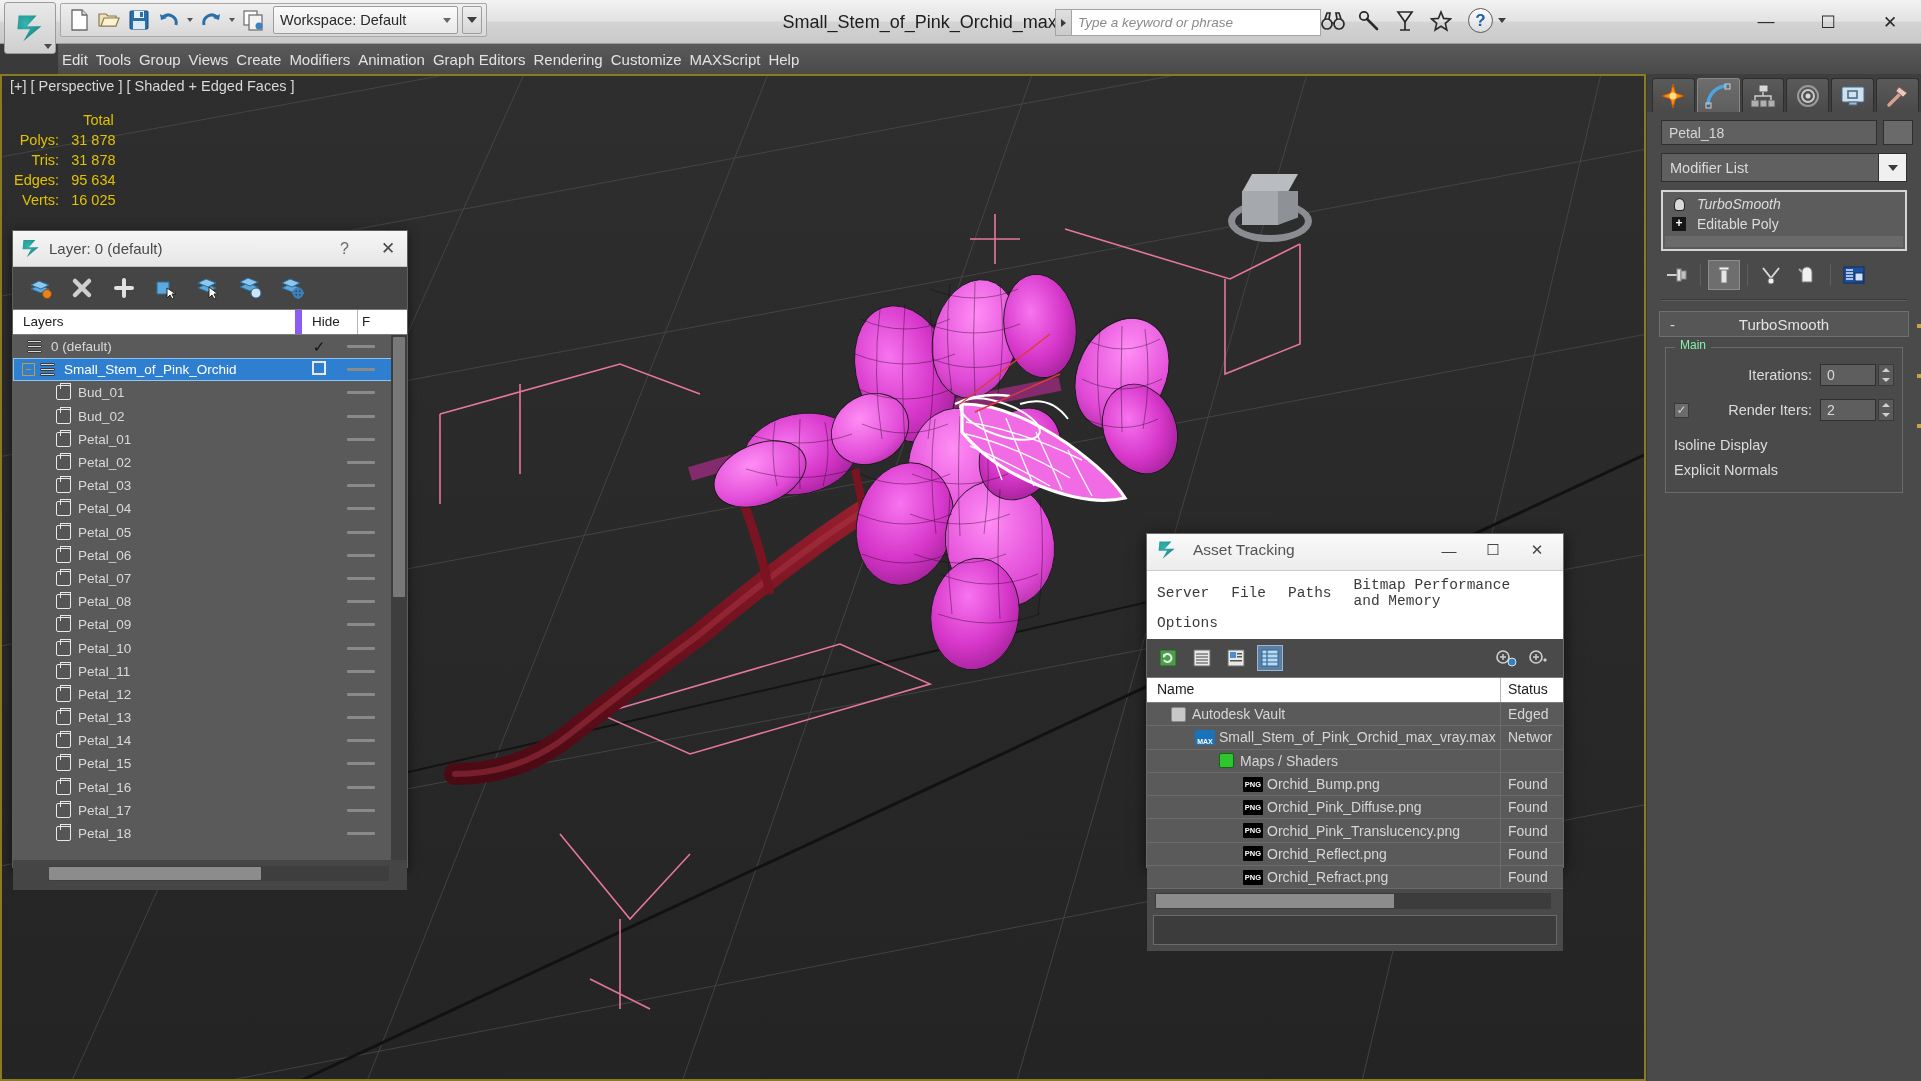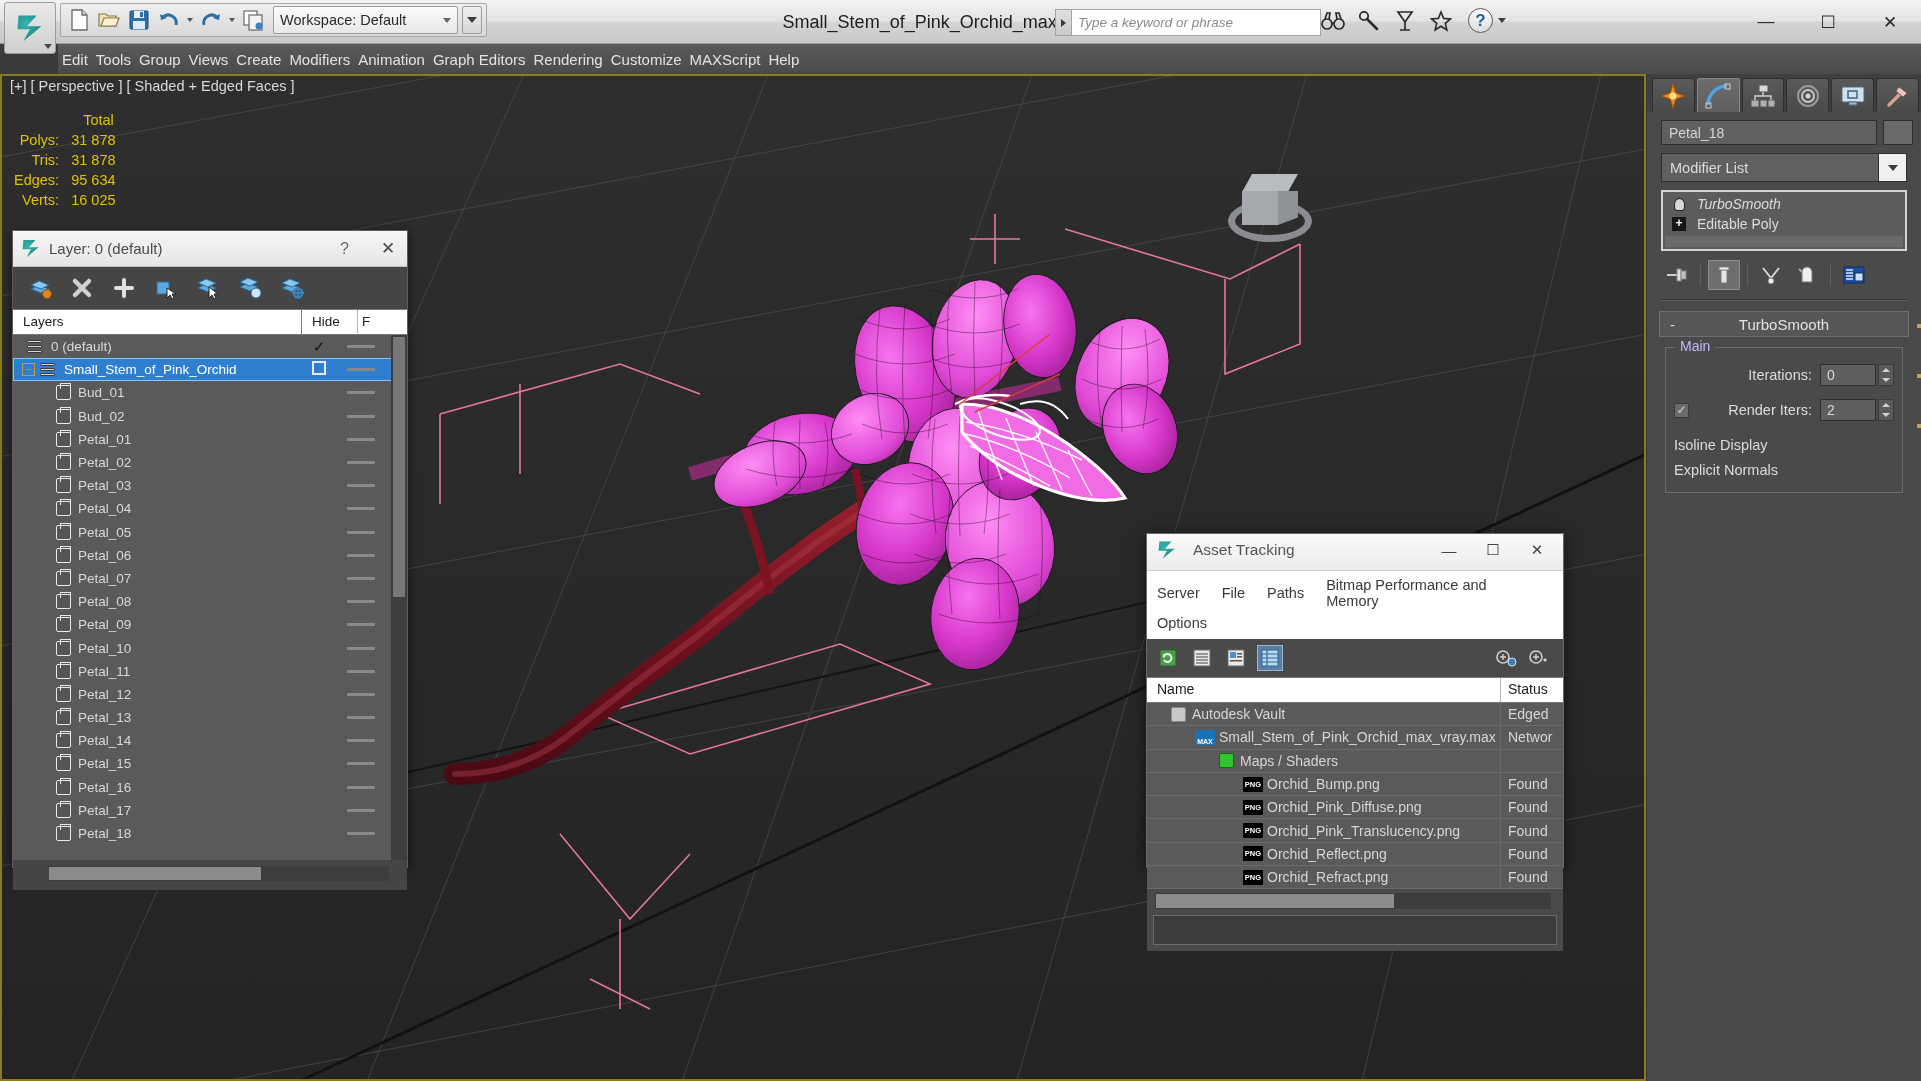--- a/index.html
+++ b/index.html
@@ -158,21 +158,21 @@
   .ldtitle .q { font-size:16px; color:#6a6a6a; margin-right:28px; }
   .ldtitle .x { font-size:17px; color:#4a4a4a; width:22px;text-align:center; }
 
   .ldtoolbar { height:42px; background:#454545; display:flex; align-items:center; padding:0 14px; gap:16px; }
   .ldbtn { width:26px;height:26px; display:flex;align-items:center;justify-content:center; }
 
   .ldhead {
     display:flex; height:26px; background:#ffffff; border-top:1px solid #7a7a7a;
     border-bottom:1px solid #7a7a7a; font-size:13.5px; color:#202020;
   }
-  .ldhead .c1 { width:289px; padding:4px 0 0 10px; border-right:1px solid #8b5cf6; }
+  .ldhead .c1 { width:289px; padding:4px 0 0 10px; border-right:7px solid #8b5cf6; }
   .ldhead .c2 { width:56px; padding:4px 15px 0 10px; border-right:1px solid #b5b5b5; }
   .ldhead .c3 { width:26px; padding:4px 0 0 4px; }
 
   .ldlist { position:relative; height:525px; overflow:hidden; background:#5a5a5a; }
   .ldrow { display:flex; align-items:center; height:23.2px; font-size:13.5px; color:#d9d9d9; }
   .ldrow.sel { background:#2f7fd1; color:#ffffff; outline:1px solid #8fc4f0; outline-offset:-1px; }
   .ldrow .name { flex:1; display:flex; align-items:center; }
   .ldrow .expander {
     width:13px;height:13px;border:1px solid #c79b3a; color:#c79b3a; font-size:11px;
     line-height:10px; text-align:center; margin-left:9px; margin-right:5px; background:transparent;
@@ -206,21 +206,21 @@
     background:#4a4a4a; border:1px solid #6a6a6a;
     box-shadow: 0 3px 14px rgba(0,0,0,.6);
   }
   .atitle {
     height:37px; background:linear-gradient(to bottom,#fafafa,#ececec);
     display:flex;align-items:center;padding:0 4px 4px 10px; border-bottom:1px solid #cccccc;
   }
   .atitle .t { font-size:15.5px;color:#555; flex:1; margin-left:8px;}
   .awinbtn { width:44px;height:36px;display:flex;align-items:center;justify-content:center;color:#444;font-size:15px;}
 
-  .amenu { background:#ffffff; padding: 3px 0 5px 0; }
+  .amenu { background:#ffffff; padding: 3px 0 5px 0; font-family: Liberation Mono, monospace; }
   .amenurow { display:flex; align-items:center; padding-left:10px; }
   .amenuitem { font-size:14.5px; color:#3a3a3a; padding: 3px 10px 3px 0; margin-right:12px; }
 
   .atoolbar { height:38px; background:#4a4a4a; display:flex; align-items:center; padding:0 8px; gap:8px; position:relative;}
   .atbtn{width:26px;height:26px;display:flex;align-items:center;justify-content:center;border:1px solid transparent;}
   .atbtn.active{background:#5f7da0;border-color:#90b8d8;}
 
   .ahead { display:flex; height:26px; background:#fff; font-size:14px; color:#1a1a1a; border-top:1px solid #7a7a7a;border-bottom:1px solid #7a7a7a;}
   .ahead .n { flex:1; padding:3px 0 0 10px; border-right:1px solid #b5b5b5;}
   .ahead .s { width:62px; padding:3px 0 0 7px; }
@@ -280,21 +280,21 @@
   .divline{margin:6px 14px 0 14px;height:2px;background:#5e5e5e;border-top:1px solid #3a3a3a;}
 
   .rollout{margin:10px 12px 0 12px;}
   .rollhdr{
     height:26px;background:#565656;border:1px solid #6f6f6f;
     display:flex;align-items:center;justify-content:center;position:relative;
     font-size:15px;color:#e2e2e2;
   }
   .rollhdr .minus{position:absolute;left:10px;color:#d6d6d6;font-size:15px;}
   .group{margin:10px 6px 0 6px;border:1px solid #6a6a6a;padding:14px 8px 10px 8px;position:relative;}
-  .group .glabel{position:absolute;left:9px;top:-10px;background:#4a4a4a;padding:0 5px;font-size:14px;color:#c4b5fd;}
+  .group .glabel{position:absolute;left:9px;top:-10px;background:#4a4a4a;padding:0 5px;font-size:12px;color:#86efac;}
   .prow{display:flex;align-items:center;height:26px;margin-bottom:9px;}
   .prow .pcheck{width:15px;height:15px;background:#6b6b6b;border:1px solid #3a3a3a;margin-right:8px;display:flex;align-items:center;justify-content:center;color:#cfcfcf;font-size:12px;}
   .prow .plabel{flex:1;text-align:right;font-size:14.5px;color:#dcdcdc;padding-right:8px;}
   .spin{display:flex;align-items:center;}
   .spinfield{width:56px;height:22px;background:#5e5e5e;border:1px solid #2f2f2f;color:#d8d8d8;font-size:14px;display:flex;align-items:center;padding-left:6px;}
   .spinbtns{width:16px;height:22px;margin-left:2px;background:#5a5a5a;border:1px solid #3a3a3a;display:flex;flex-direction:column;align-items:center;justify-content:space-around;}
   .spinbtns i{width:0;height:0;border-left:4px solid transparent;border-right:4px solid transparent;}
   .spinbtns .up{border-bottom:4px solid #cfcfcf;}
   .spinbtns .dn{border-top:4px solid #cfcfcf;}
   .crow{display:flex;align-items:center;height:25px;}

